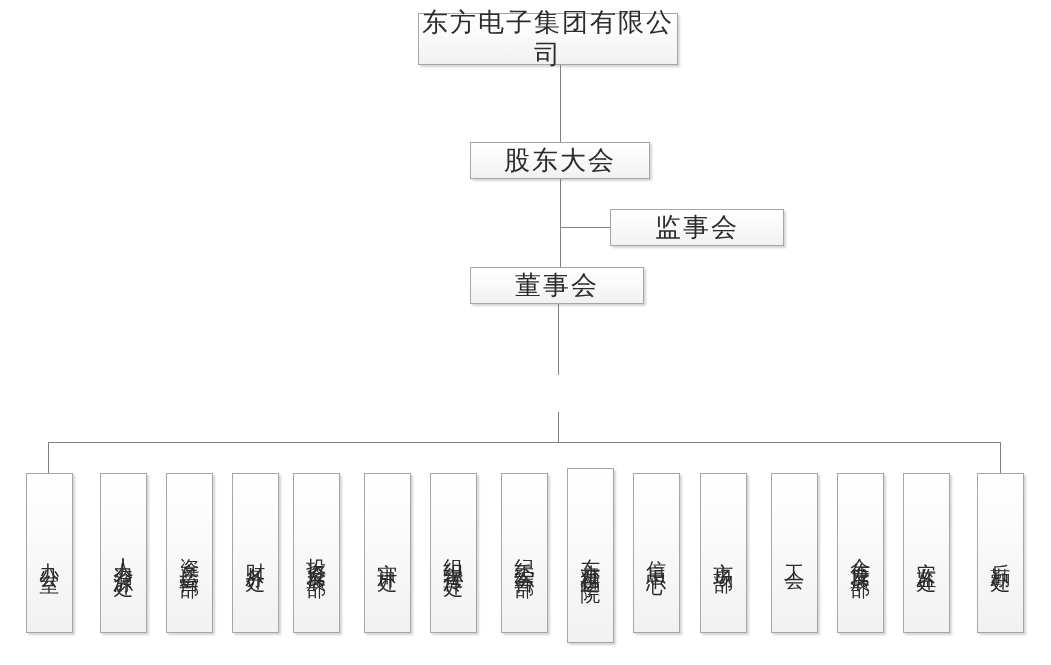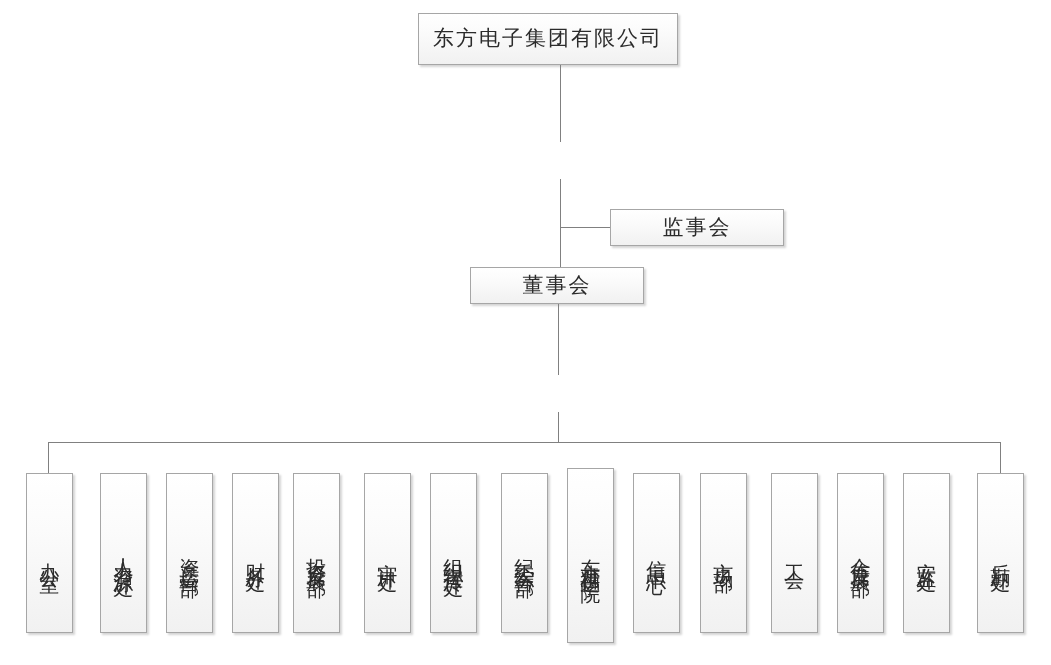--- a/index.html
+++ b/index.html
@@ -30,21 +30,21 @@
     display: flex;
     align-items: center;
     justify-content: center;
     text-align: center;
     color: #2b2b2b;
     line-height: 1.22;
   }
 
   
   .node.h {
-    font-size: 21px;
+    font-size: 26px;
     letter-spacing: 2px;
   }
 
   
   .node.v {
     writing-mode: vertical-rl;
     text-orientation: upright;
     font-size: 20px;
     letter-spacing: 5px;
     padding-top: 2px;
@@ -64,20 +64,23 @@
 <body>
 
 <div id="org-chart">
 
   <div class="node h" style="left:418px; top:13px; width:260px; height:52px;">
     <span>东方电子集团有限公司</span>
   </div>
 
   <div class="line v" style="left:560px; top:65px; height:77px;"></div>
 
+  <div class="node h" style="left:470px; top:142px; width:180px; height:37px;">
+    <span>股东大会</span>
+  </div>
 
   <div class="line v" style="left:560px; top:179px; height:88px;"></div>
 
   <div class="line h" style="left:560px; top:227px; width:51px;"></div>
 
   <div class="node h" style="left:470px; top:267px; width:174px; height:37px;">
     <span>董事会</span>
   </div>
 
   <div class="node h" style="left:610px; top:209px; width:174px; height:37px;">

